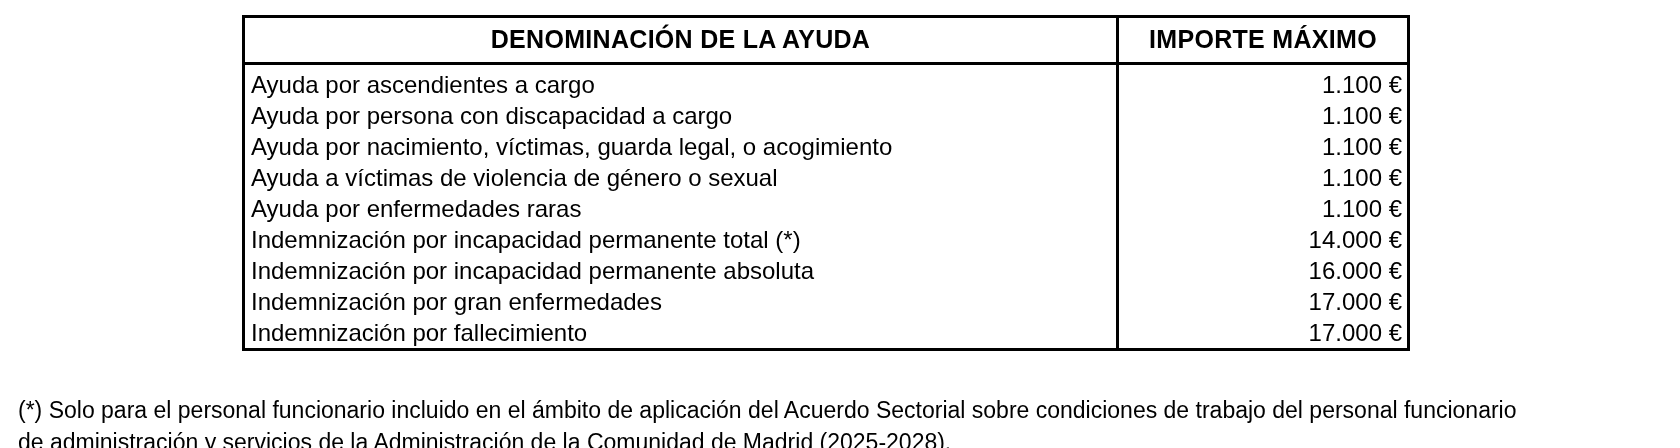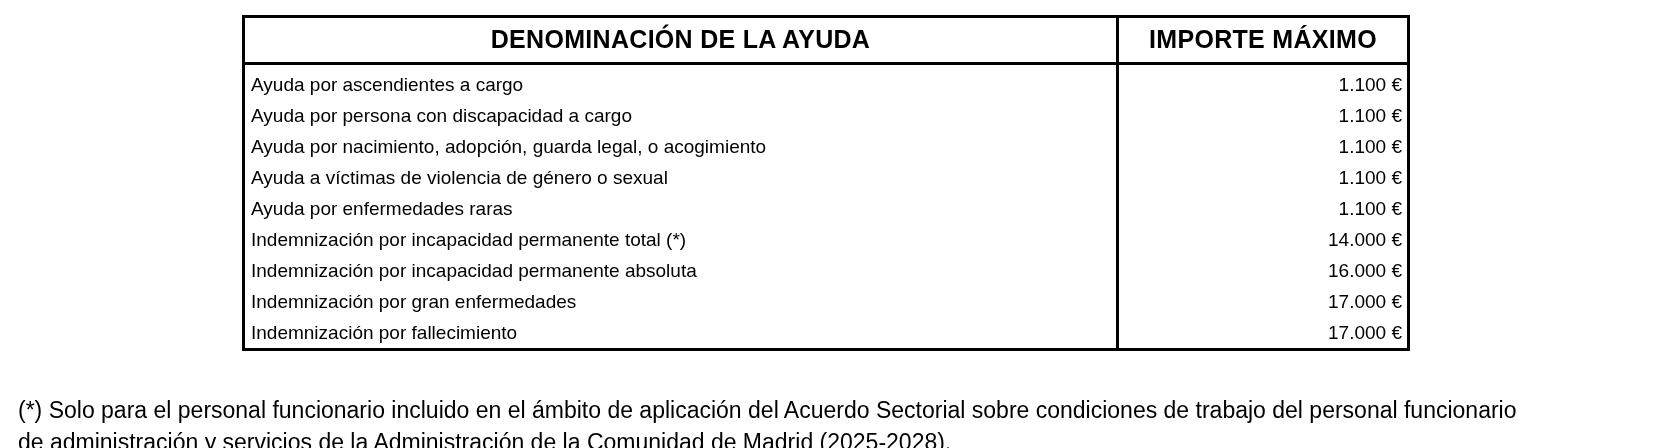--- a/index.html
+++ b/index.html
@@ -35,21 +35,21 @@
     padding: 7px 0 8px 0;
     border-bottom: 3px solid #000000;
     letter-spacing: 0.3px;
   }
   .aid-table th.col-amount,
   .aid-table td.col-amount {
     border-left: 3px solid #000000;
     border-radius: 7px;
   }
   .aid-table td {
-    font-size: 19px;
+    font-size: 24px;
     line-height: 31px;
     padding: 0;
     white-space: nowrap;
     overflow: hidden;
   }
   .aid-table td.col-name   { padding-left: 6px; text-align: left; }
   .aid-table td.col-amount { padding-right: 5px; text-align: right; }
   .aid-table tbody tr:first-child td { padding-top: 4px; }
   .aid-table tbody tr:last-child td  { }
   .footnote {
@@ -85,21 +85,21 @@
     <tbody>
         <tr>
     <td class="col-name">Ayuda por ascendientes a cargo</td>
     <td class="col-amount">1.100 €</td>
   </tr>
         <tr>
     <td class="col-name">Ayuda por persona con discapacidad a cargo</td>
     <td class="col-amount">1.100 €</td>
   </tr>
         <tr>
-    <td class="col-name">Ayuda por nacimiento, adopción, guarda legal, o acogimiento</td>
+    <td class="col-name">Ayuda por nacimiento, víctimas, guarda legal, o acogimiento</td>
     <td class="col-amount">1.100 €</td>
   </tr>
         <tr>
     <td class="col-name">Ayuda a víctimas de violencia de género o sexual</td>
     <td class="col-amount">1.100 €</td>
   </tr>
         <tr>
     <td class="col-name">Ayuda por enfermedades raras</td>
     <td class="col-amount">1.100 €</td>
   </tr>

